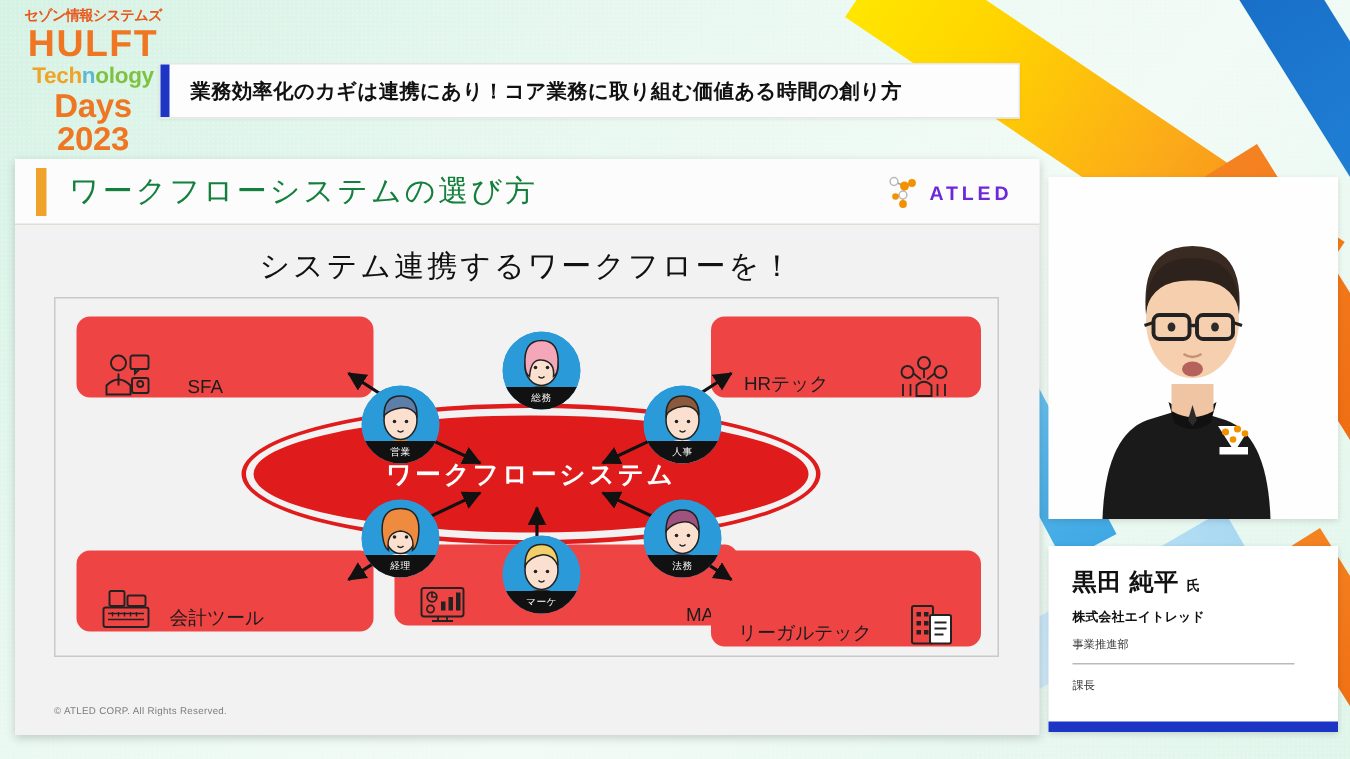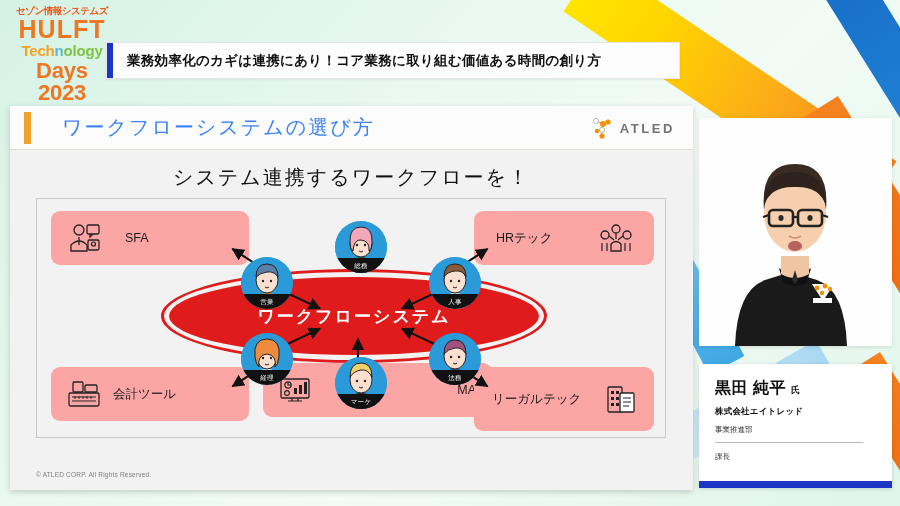--- a/index.html
+++ b/index.html
@@ -67,33 +67,33 @@
   #titlebar .accent { width:6px; height:100%; background:#1c35c4; flex:0 0 auto; }
   #titlebar .txt { font-size:13.5px; font-weight:bold; color:#111; margin-left:14px;
                    letter-spacing:.3px; white-space:nowrap; }
 
   
   #slide { position:absolute; left:10px; top:106px; width:683px; height:384px; z-index:5;
            background:#f2f2f2; box-shadow:0 2px 6px rgba(0,0,0,.18); }
   #slideHead { position:relative; height:44px; background:#fcfcfc;
                border-bottom:1px solid #e0ddd5; display:flex; align-items:center; }
   #slideHead .bar { position:absolute; left:14px; top:6px; width:7px; height:32px; background:#f0a32a; }
-  #slideHead h1 { margin-left:52px; font-size:20px; font-weight:normal; color:#3b82f6; letter-spacing:2px;text-align:right; }
+  #slideHead h1 { margin-left:36px; font-size:20px; font-weight:normal; color:#15803d; letter-spacing:2px;text-align:right; }
   #atled { position:absolute; right:18px; top:9px; display:flex; align-items:center; gap:5px; }
-  #atled .word { font-size:13px; font-weight:bold; letter-spacing:2.6px; color:#737373; }
+  #atled .word { font-size:13px; font-weight:bold; letter-spacing:2.6px; color:#6d28d9; }
 
   #subtitle { text-align:center; font-size:20px; color:#111; letter-spacing:2px;
               padding-top:14px; padding-bottom:8px; }
 
   
   #frame { position:absolute; left:26px; top:92px; width:630px; height:240px;
            border:1px solid #c9c9c9; background:#f2f2f2; }
 
-  .card { position:absolute; background:#fca5a5; border-radius:9px;
-          display:flex; align-items:center; }
+  .card { position:absolute; background:#ef4444; border-radius:9px;
+          display:flex; align-items:flex-end; }
   .card .lbl { font-size:12.5px; color:#1c1c1c; }
   .card svg { flex:0 0 auto; }
 
   #c-sfa   { left:14px;  top:12px;  width:198px; height:54px; padding-left:18px; gap:24px; }
   #c-web   { left:226px; top:12px;  width:198px; height:54px; justify-content:space-between; padding:0 26px; }
   #c-hr    { left:437px; top:12px;  width:180px; height:54px; justify-content:space-between; padding:0 22px; }
   #c-kaikei{ left:14px;  top:168px; width:198px; height:54px; padding-left:16px; gap:12px; }
   #c-ma    { left:226px; top:164px; width:229px; height:54px; justify-content:space-between; padding:0 16px; }
   #c-legal { left:437px; top:168px; width:180px; height:64px; justify-content:space-between; padding:0 18px; }
 

